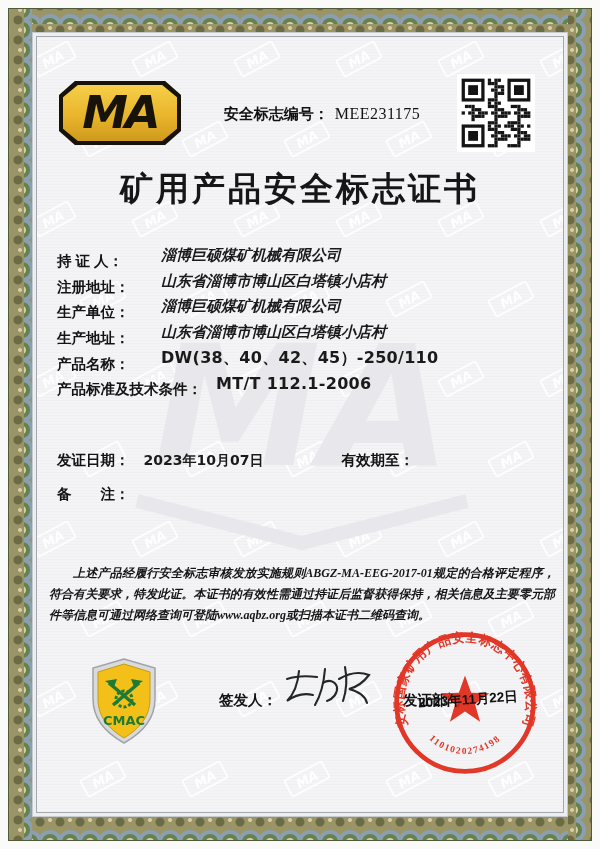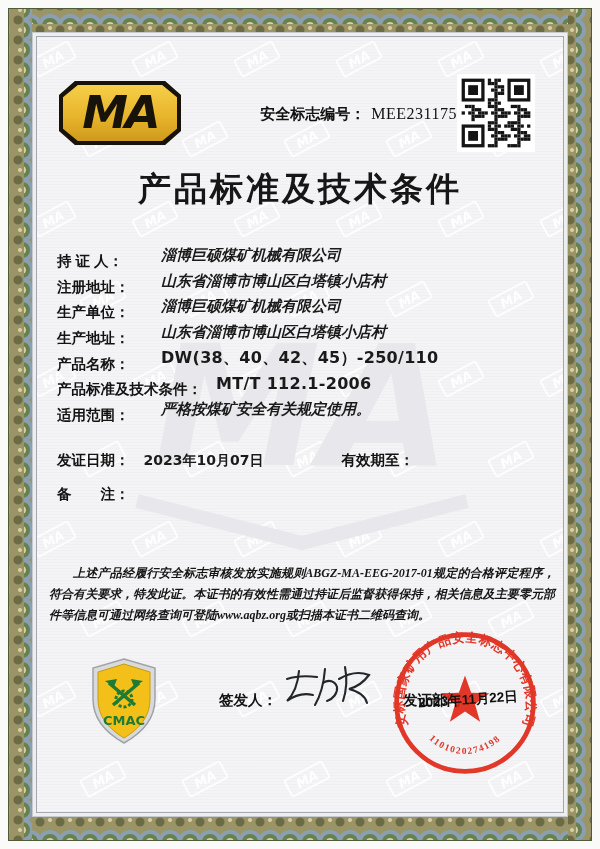--- a/index.html
+++ b/index.html
@@ -17,21 +17,21 @@
     line-height:17px; transform:rotate(-28deg); }
   .big-wm { position:absolute; left:70px; top:268px; z-index:0; pointer-events:none; }
 
   .ma-badge { position:absolute; left:22px; top:44px; width:122px; height:64px; background:#17130a;
     clip-path:polygon(13% 0,87% 0,100% 22%,100% 78%,87% 100%,13% 100%,0 78%,0 22%); z-index:3; }
   .ma-badge-inner { position:absolute; inset:4px; background:linear-gradient(180deg,#f6cf4a,#e8b52b 55%,#cf9a1d);
     clip-path:polygon(13% 0,87% 0,100% 22%,100% 78%,87% 100%,13% 100%,0 78%,0 22%);
     display:flex; align-items:center; justify-content:center; }
   .ma-badge-inner span { font:italic 900 46px "DejaVu Sans",sans-serif; color:#17130a; letter-spacing:-3px; transform:scaleY(.95); }
 
-  .cert-no { position:absolute; left:150px; top:68px; width:270px; text-align:right; white-space:nowrap; z-index:3; }
+  .cert-no { position:absolute; left:150px; top:68px; width:270px; text-align:center; white-space:nowrap; z-index:3; }
   .cert-no-label { font-weight:bold; font-size:15px; color:#111; }
   .cert-no-value { font-family:"Liberation Serif",serif; font-size:16px; color:#111; margin-left:6px; letter-spacing:.5px; }
 
   .qr { position:absolute; left:420px; top:37px; width:78px; height:78px; background:#fff; padding:3px; z-index:3; }
 
   .title { position:absolute; left:0; top:130px; width:100%; text-align:center; font-size:33px; font-weight:900;
     color:#161616; letter-spacing:3px; z-index:3; font-family:"Liberation Sans",sans-serif; }
 
   .fields { position:absolute; left:20px; top:206px; right:16px; z-index:3; }
   .frow { display:flex; align-items:center; height:25.6px; }
@@ -304,21 +304,21 @@
           <rect x="2" y="2" width="3" height="3"></rect>
           <rect x="14" y="0" width="7" height="7"></rect>
           <rect x="15" y="1" width="5" height="5" fill="#fff"></rect>
           <rect x="16" y="2" width="3" height="3"></rect>
           <rect x="0" y="14" width="7" height="7"></rect>
           <rect x="1" y="15" width="5" height="5" fill="#fff"></rect>
           <rect x="2" y="16" width="3" height="3"></rect>
         </g>
     </svg>
 
-    <h1 class="title">产品标准及技术条件</h1>
+    <h1 class="title">矿用产品安全标志证书</h1>
 
     <div class="fields">
       <div class="frow">
           <span class="flabel">持 证 人：</span>
           <span class="fvalue kai">淄博巨硕煤矿机械有限公司</span>
         </div>
       <div class="frow">
           <span class="flabel">注册地址：</span>
           <span class="fvalue kai">山东省淄博市博山区白塔镇小店村</span>
         </div>
@@ -330,24 +330,20 @@
           <span class="flabel">生产地址：</span>
           <span class="fvalue kai">山东省淄博市博山区白塔镇小店村</span>
         </div>
       <div class="frow">
           <span class="flabel">产品名称：</span>
           <span class="fvalue hei">DW(38、40、42、45）-250/110</span>
         </div>
       <div class="frow">
           <span class="flabel">产品标准及技术条件：</span>
           <span class="fvalue hei" style="margin-left:14px;">MT/T 112.1-2006</span>
-        </div>
-      <div class="frow">
-          <span class="flabel">适用范围：</span>
-          <span class="fvalue kai">严格按煤矿安全有关规定使用。</span>
         </div>
     </div>
 
     <div class="dates">
       <span class="dlabel">发证日期：</span>
       <span class="dvalue first">2023年10月07日</span>
       <span class="dlabel second">有效期至：</span>
     </div>
 
     <div class="remark">备　　注：</div>

